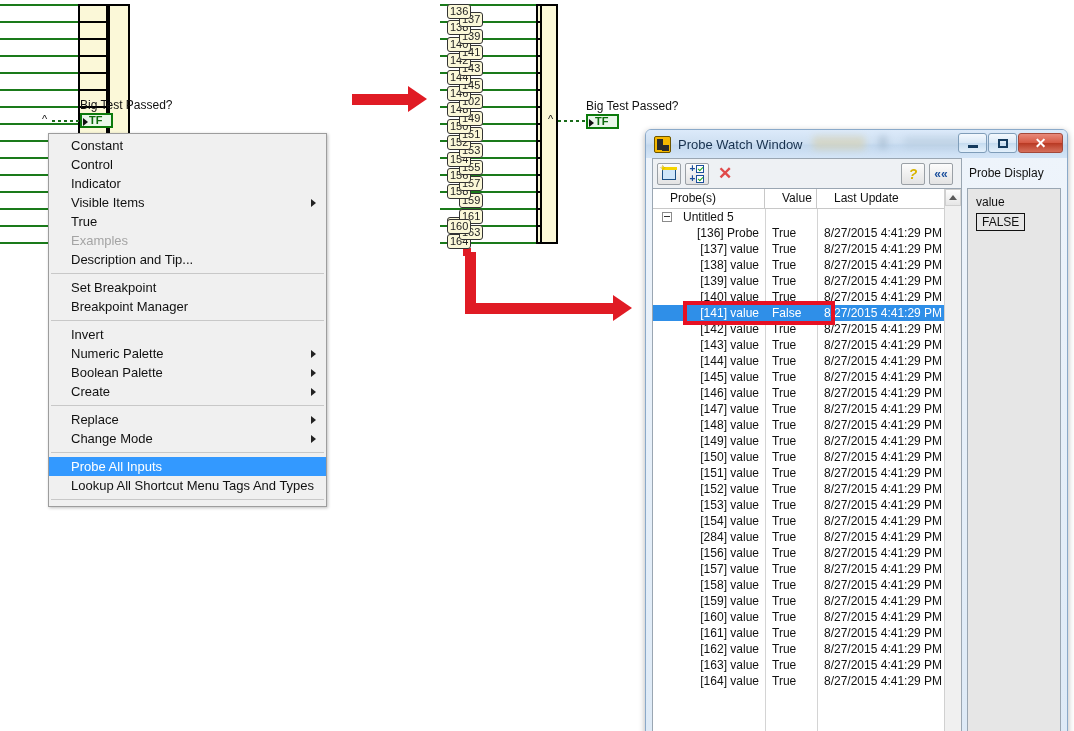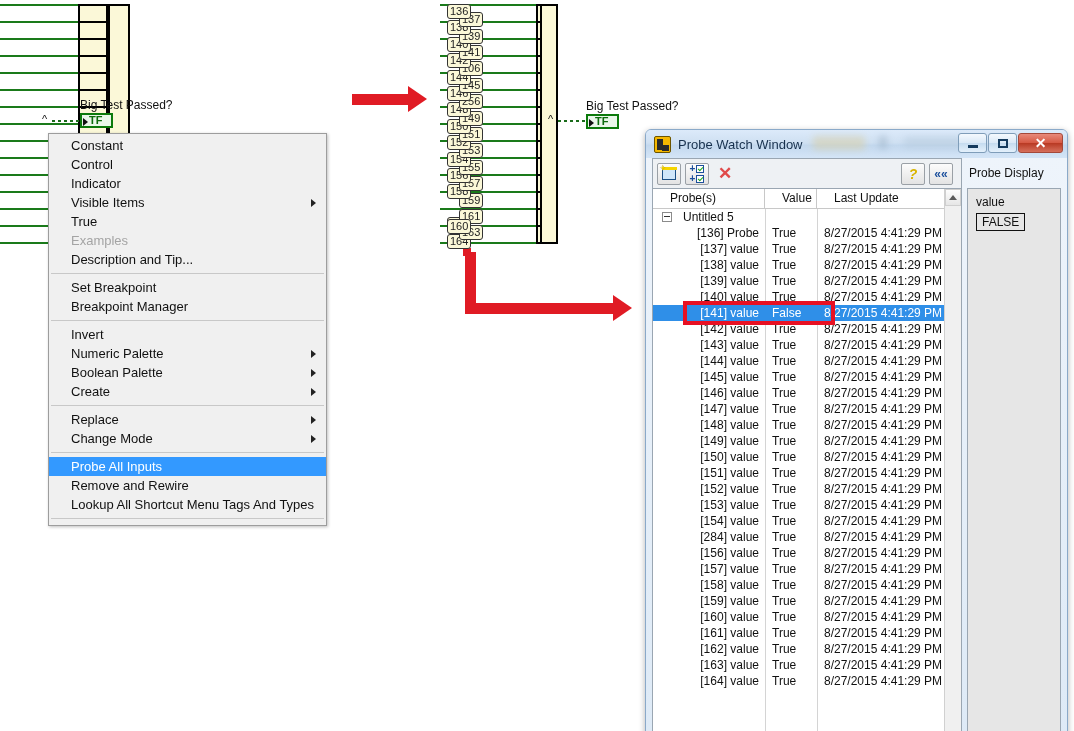--- a/index.html
+++ b/index.html
@@ -440,25 +440,25 @@
       <span>TF</span>
     </div>
     <div id="probe-tags">
         <span class="probe-tag" style="left: 447px; top: 4px; z-index: 100;">136</span>
         <span class="probe-tag" style="left: 459px; top: 12.2px; z-index: 99;">137</span>
         <span class="probe-tag" style="left: 447px; top: 20.4px; z-index: 98;">138</span>
         <span class="probe-tag" style="left: 459px; top: 28.6px; z-index: 97;">139</span>
         <span class="probe-tag" style="left: 447px; top: 36.8px; z-index: 96;">140</span>
         <span class="probe-tag" style="left: 459px; top: 45px; z-index: 95;">141</span>
         <span class="probe-tag" style="left: 447px; top: 53.2px; z-index: 94;">142</span>
-        <span class="probe-tag" style="left: 459px; top: 61.4px; z-index: 93;">106</span>
+        <span class="probe-tag" style="left: 459px; top: 61.4px; z-index: 93;">143</span>
         <span class="probe-tag" style="left: 447px; top: 69.6px; z-index: 92;">144</span>
         <span class="probe-tag" style="left: 459px; top: 77.8px; z-index: 91;">145</span>
         <span class="probe-tag" style="left: 447px; top: 86px; z-index: 90;">146</span>
-        <span class="probe-tag" style="left: 459px; top: 94.2px; z-index: 89;">256</span>
+        <span class="probe-tag" style="left: 459px; top: 94.2px; z-index: 89;">102</span>
         <span class="probe-tag" style="left: 447px; top: 102.4px; z-index: 88;">148</span>
         <span class="probe-tag" style="left: 459px; top: 110.6px; z-index: 87;">149</span>
         <span class="probe-tag" style="left: 447px; top: 118.8px; z-index: 86;">150</span>
         <span class="probe-tag" style="left: 459px; top: 127px; z-index: 85;">151</span>
         <span class="probe-tag" style="left: 447px; top: 135.2px; z-index: 84;">152</span>
         <span class="probe-tag" style="left: 459px; top: 143.4px; z-index: 83;">153</span>
         <span class="probe-tag" style="left: 447px; top: 151.6px; z-index: 82;">154</span>
         <span class="probe-tag" style="left: 459px; top: 159.8px; z-index: 81;">155</span>
         <span class="probe-tag" style="left: 447px; top: 168px; z-index: 80;">156</span>
         <span class="probe-tag" style="left: 459px; top: 176.2px; z-index: 79;">157</span>
@@ -493,21 +493,20 @@
       <div class="ctx-sep"></div>
       <div class="ctx-item"><span>Invert</span></div>
       <div class="ctx-item"><span>Numeric Palette</span><span class="ctx-sub"></span></div>
       <div class="ctx-item"><span>Boolean Palette</span><span class="ctx-sub"></span></div>
       <div class="ctx-item"><span>Create</span><span class="ctx-sub"></span></div>
       <div class="ctx-sep"></div>
       <div class="ctx-item"><span>Replace</span><span class="ctx-sub"></span></div>
       <div class="ctx-item"><span>Change Mode</span><span class="ctx-sub"></span></div>
       <div class="ctx-sep"></div>
       <div class="ctx-item selected"><span>Probe All Inputs</span></div>
-      <div class="ctx-item"><span>Remove and Rewire</span></div>
       <div class="ctx-item"><span>Lookup All Shortcut Menu Tags And Types</span></div>
       <div class="ctx-sep"></div>
     </div>
 
   <div class="pww" style="left:645px; top:129px; width:423px; height:665px;">
 
     <div class="pww-titlebar">
       <span class="pww-icon"></span>
       <span class="pww-title">Probe Watch Window</span>
       <span class="blur-blob" style="left:167px; top:6px; width:52px; height:14px; background:#d8cfa8;"></span>

